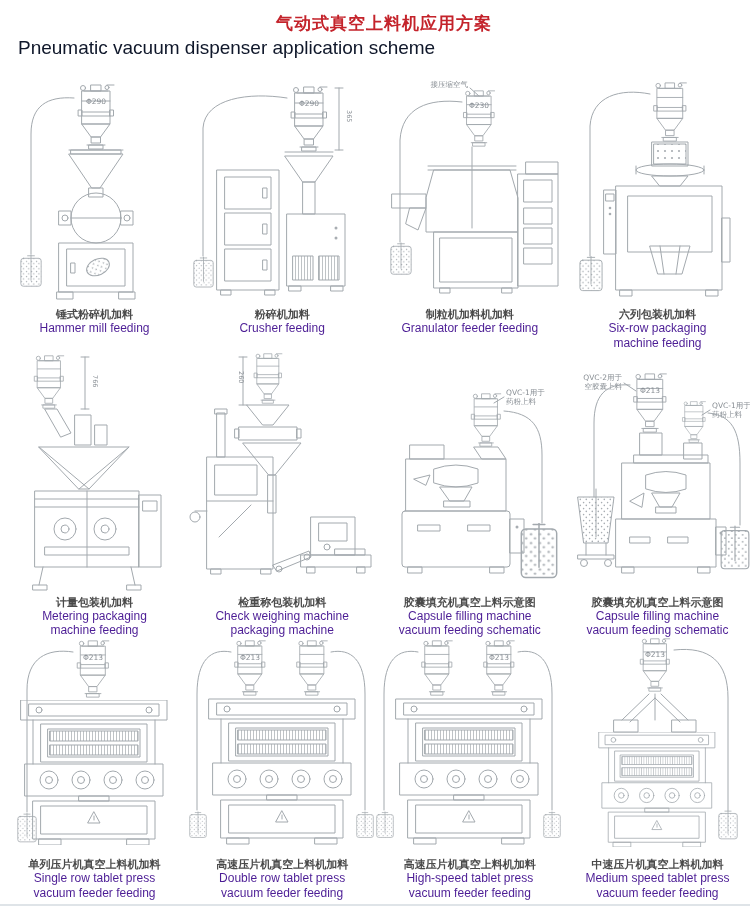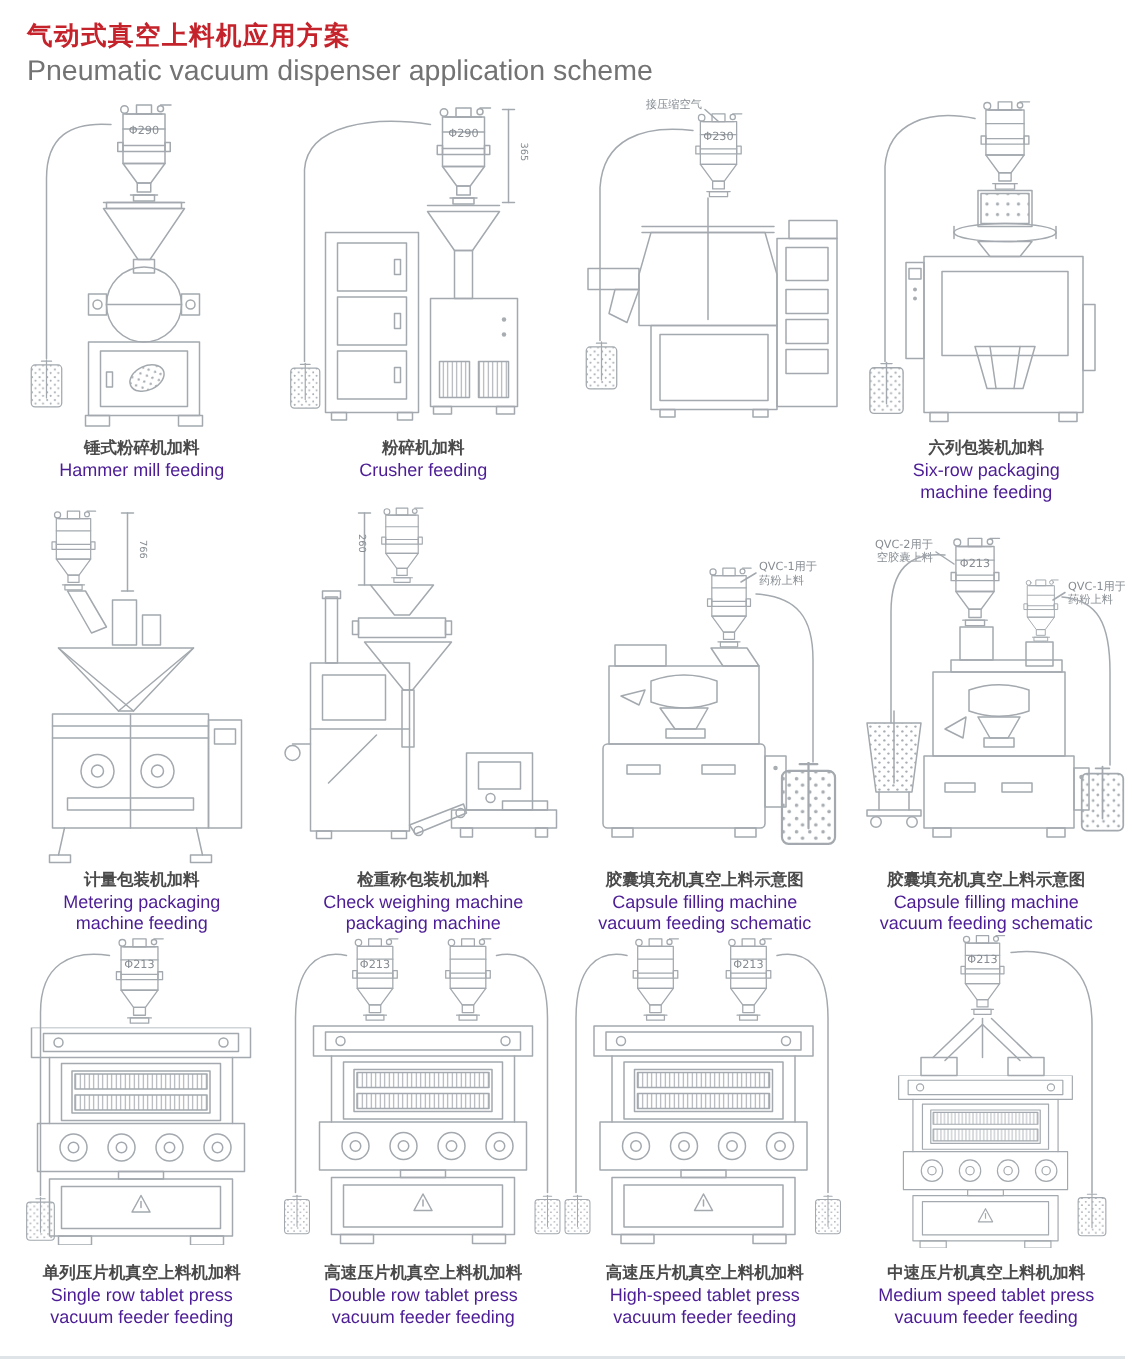--- a/index.html
+++ b/index.html
@@ -1,20 +1,20 @@
 <!DOCTYPE html>
 <html><head>
 <meta charset="utf-8">
 <style>
   html,body{margin:0;padding:0;background:#ffffff;}
   .page{width:750px;height:910px;background:#ffffff;position:relative;overflow:hidden;
         font-family:"Liberation Sans",sans-serif;display:flex;flex-direction:column;}
   .header{padding:12px 0 4px 18px;}
-  .title-zh{margin:0;font-size:17px;font-weight:bold;color:#c4232b;letter-spacing:1px;}
-  .title-en{margin:2px 0 0 0;font-size:19px;font-weight:400;color:#737373;}
+  .title-zh{margin:0;font-size:17px;font-weight:bold;color:#c4232b;letter-spacing:1px;text-align:center;}
+  .title-en{margin:2px 0 15px 0;font-size:19px;font-weight:400;color:#0f172a;}
   .row{display:flex;width:750px;justify-content:space-between;padding:0 1px;}
   .cell{width:187px;display:flex;flex-direction:column;align-items:center;}
   .caption{text-align:center;margin-top:4px;}
   .caption-zh{font-size:11px;font-weight:bold;color:#4a4a4a;line-height:1.3;}
   .caption-en{font-size:12px;color:#4c1d95;line-height:1.22;white-space:pre-line;}
   .diagram{stroke:#a3a9ae;fill:none;stroke-width:1;stroke-linecap:round;stroke-linejoin:round;}
   .diagram text{stroke:none;fill:#878d93;font-size:7.5px;font-family:"DejaVu Sans",sans-serif;}
   .diagram text.dim{font-size:6.5px;}
   .footer-line{margin-top:auto;margin-bottom:4px;border-top:2px solid #dfe4e8;width:750px;}
 </style>
@@ -178,20 +178,24 @@
           <rect x="64" y="160" width="72" height="44"></rect>
         <rect x="64" y="210" width="10" height="5"></rect>
           <rect x="126" y="210" width="10" height="5"></rect>
         <rect x="150" y="84" width="32" height="12"></rect>
         <rect x="142" y="96" width="40" height="112"></rect>
         <rect x="148" y="102" width="28" height="22"></rect>
         <rect x="148" y="130" width="28" height="16"></rect>
           <rect x="148" y="150" width="28" height="16"></rect>
           <rect x="148" y="170" width="28" height="16"></rect>
       </svg>
+      <div class="caption">
+        <div class="caption-zh">制粒机加料机加料</div>
+        <div class="caption-en">Granulator feeder feeding</div>
+      </div>
     </div>
 
     <div class="cell">
       <svg class="diagram" width="187" height="225" viewBox="0 0 187 225">
         <path d="M86,16 C56,10 28,18 26,48 L26,178"></path>
         <use href="#sym-bag" x="15" y="178" width="24" height="36"></use>
         <use href="#sym-feeder" x="86" y="4" width="40" height="60"></use>
         <rect x="88" y="64" width="36" height="24"></rect>
         <rect x="90" y="66" width="32" height="20" fill="url(#studs)"></rect>
         <ellipse cx="106" cy="92" rx="34" ry="6"></ellipse>

